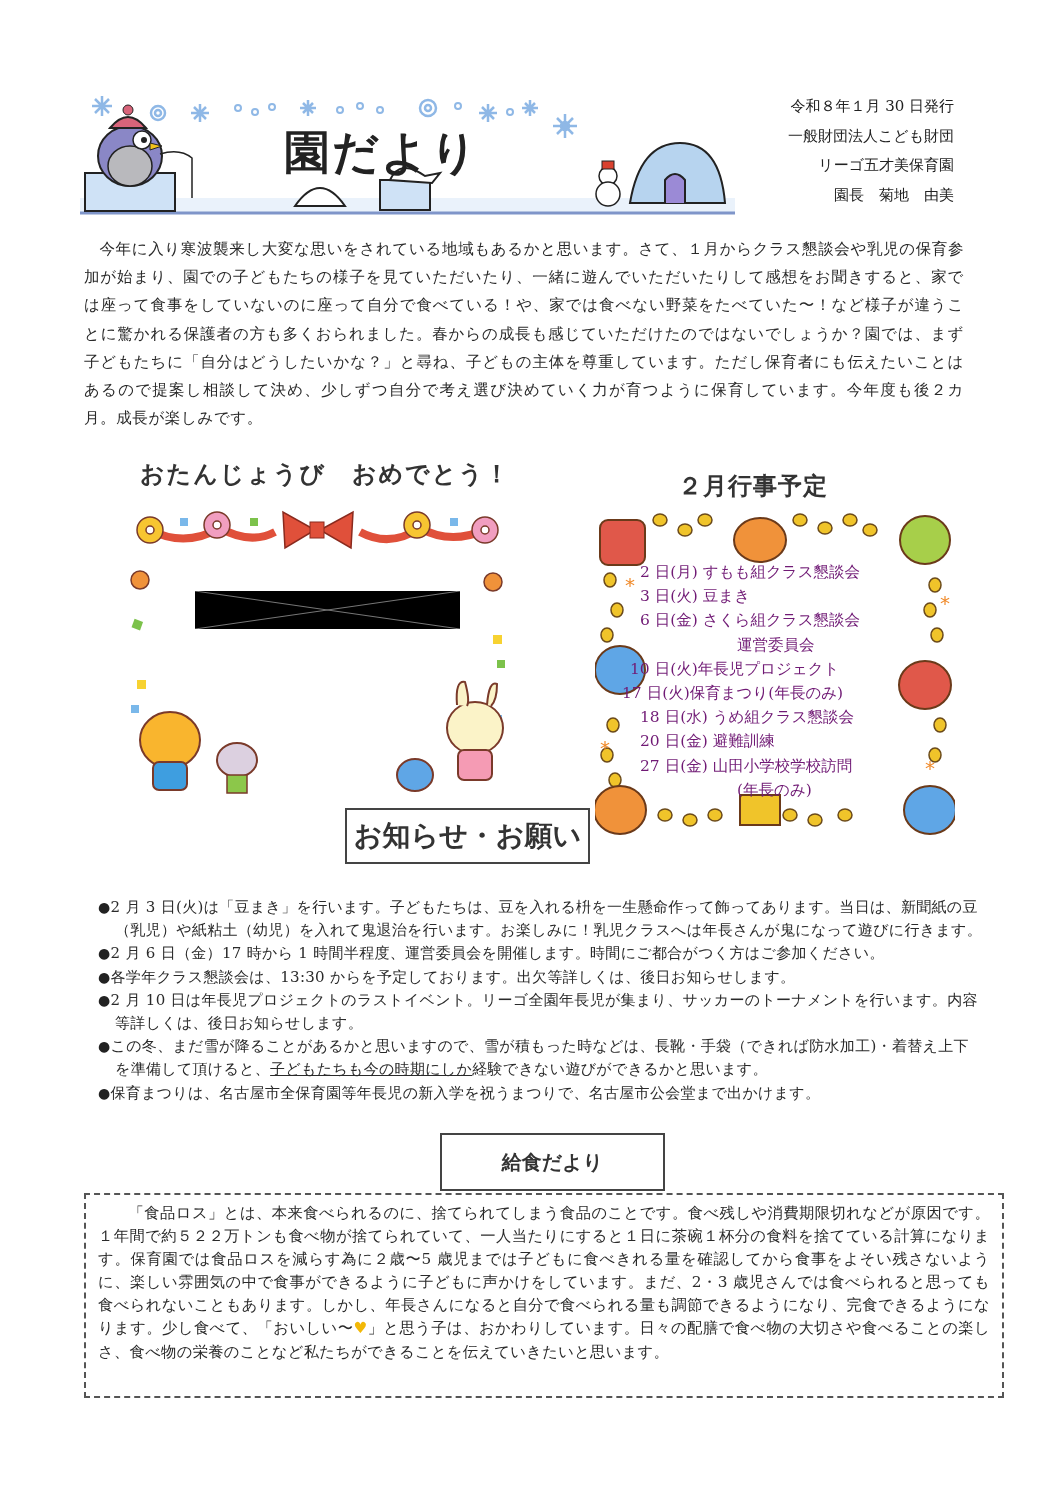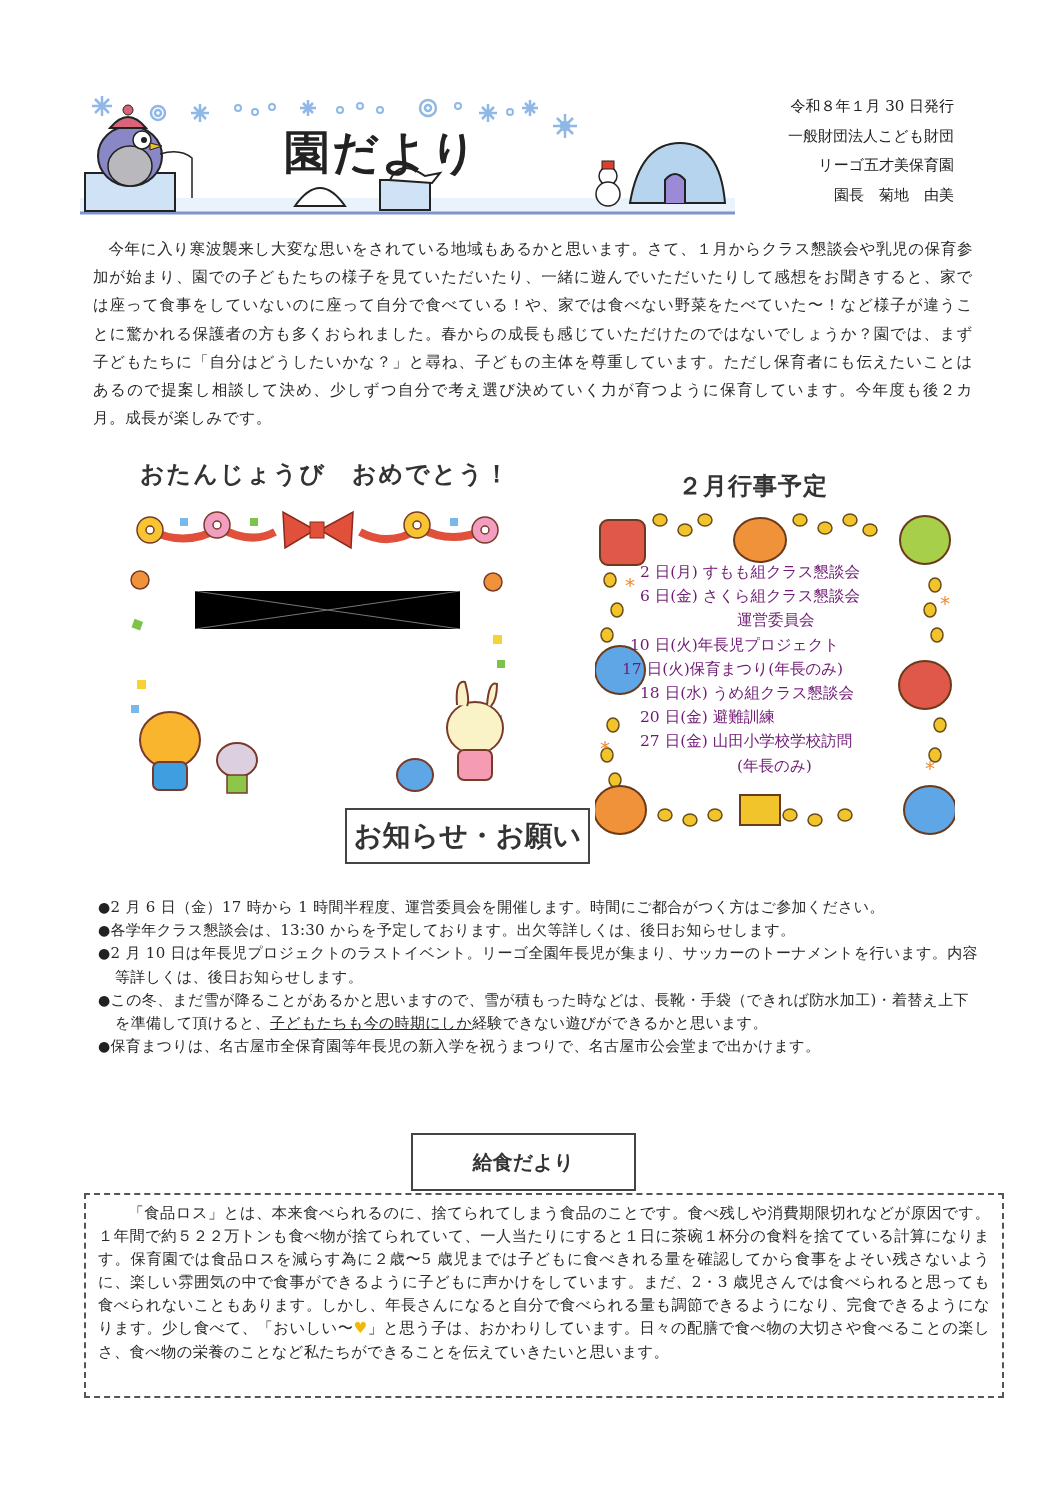--- a/index.html
+++ b/index.html
@@ -10,21 +10,21 @@
   
   .banner { left: 80px; top: 88px; width: 655px; height: 135px; }
   .banner svg { width: 100%; height: 100%; display: block; }
   .banner-title { left: 268px; top: 122px; font-family: "DejaVu Sans", sans-serif;
       font-weight: bold; font-size: 46px; color: #222; letter-spacing: 2px; margin-left: 16px; }
 
   .issuer { right: 104px; top: 92px; text-align: right; font-size: 15px; line-height: 29.5px; color: #222; }
   .issuer div { white-space: nowrap; }
 
   .intro { left: 84px; top: 235px; width: 880px; font-size: 15.5px; line-height: 28.2px;
-           text-indent: 1em; letter-spacing: 0.6px; text-align: justify; margin-left: 9px; }
+           text-indent: 1em; letter-spacing: 0.6px; text-align: justify; }
 
   .bd-title { left: 140px; top: 458px; font-family: "DejaVu Sans", sans-serif; font-weight: bold;
               font-size: 24px; color: #333; letter-spacing: 2px; white-space: pre; }
   .bd-frame { left: 125px; top: 500px; width: 385px; height: 305px; }
   .redact { left: 195px; top: 591px; width: 265px; height: 38px; background: #000; }
   .redact svg { width: 100%; height: 100%; display: block; }
 
   .ev-title { left: 678px; top: 470px; font-family: "DejaVu Sans", sans-serif; font-weight: bold;
               font-size: 24px; color: #333; letter-spacing: 1px; }
   .ev-frame { left: 595px; top: 510px; width: 360px; height: 330px; }
@@ -34,21 +34,21 @@
 
   .notice-head { left: 345px; top: 808px; width: 245px; height: 56px; border: 2px solid #444;
       font-family: "DejaVu Sans", sans-serif; font-weight: bold; font-size: 28px; color:#333;
       display:flex; align-items:center; justify-content:center; box-sizing:border-box; }
 
   .notices { left: 98px; top: 896px; width: 885px; font-size: 15px; line-height: 23.2px; letter-spacing: 0.3px; }
   .notices .item { padding-left: 17px; text-indent: -17px; }
   .notices .bullet { color: #222; font-family: "DejaVu Sans", sans-serif; font-size: 14px; }
   .u { text-decoration: underline; }
 
-  .lunch-head { left: 411px; top: 1133px; width: 225px; height: 58px; border: 2px solid #444;
+  .lunch-head { left: 440px; top: 1133px; width: 225px; height: 58px; border: 2px solid #444;
       font-family: "DejaVu Sans", sans-serif; font-weight: bold; font-size: 20px; color:#333; background:#fff;
       display:flex; align-items:center; justify-content:center; box-sizing:border-box; z-index: 3; }
   .lunch-box { left: 84px; top: 1193px; width: 920px; height: 205px; border: 2px dashed #555;
       box-sizing: border-box; padding: 7px 12px 0 12px; }
   .lunch-text { font-size: 15.3px; line-height: 23.1px; text-indent: 2em; letter-spacing: 0.3px; text-align: justify; }
   .heart { color: #f2b807; }
 </style>
 </head>
 <body>
 
@@ -224,32 +224,34 @@
     <g fill="#f08a2a" font-family="DejaVu Sans, sans-serif" font-size="20">
       <text x="30" y="82">*</text>
         <text x="345" y="100">*</text>
         <text x="5" y="245">*</text>
         <text x="330" y="265">*</text>
     </g>
   </svg>
 </div>
 <div class="abs events">
   <div class="row"><span>2 日(月)</span>&nbsp;<span>すもも組クラス懇談会</span></div>
+  <div class="row"><span>3 日(火)</span>&nbsp;<span>豆まき</span></div>
   <div class="row"><span>6 日(金)</span>&nbsp;<span>さくら組クラス懇談会</span></div>
   <div class="row cont">運営委員会</div>
   <div class="row" style="margin-left:-10px"><span>10 日(火)</span><span>年長児プロジェクト</span></div>
   <div class="row" style="margin-left:-18px"><span>17 日(火)</span><span>保育まつり(年長のみ)</span></div>
   <div class="row"><span>18 日(水)</span>&nbsp;<span>うめ組クラス懇談会</span></div>
   <div class="row"><span>20 日(金)</span>&nbsp;<span>避難訓練</span></div>
   <div class="row"><span>27 日(金)</span>&nbsp;<span>山田小学校学校訪問</span></div>
   <div class="row cont">(年長のみ)</div>
 </div>
 
 <div class="abs notice-head">お知らせ・お願い</div>
 <div class="abs notices">
+  <div class="item"><span class="bullet">●</span><span>2 月 3 日(火)は「豆まき」を行います。子どもたちは、豆を入れる枡を一生懸命作って飾ってあります。当日は、新聞紙の豆（乳児）や紙粘土（幼児）を入れて鬼退治を行います。お楽しみに！乳児クラスへは年長さんが鬼になって遊びに行きます。</span></div>
   <div class="item"><span class="bullet">●</span><span>2 月 6 日（金）17 時から 1 時間半程度、運営委員会を開催します。時間にご都合がつく方はご参加ください。</span></div>
   <div class="item"><span class="bullet">●</span><b style="font-weight:400">各学年クラス懇談会は、13:30 からを予定しております。出欠等詳しくは、後日お知らせします。</b></div>
   <div class="item"><span class="bullet">●</span><span>2 月 10 日は年長児プロジェクトのラストイベント。リーゴ全園年長児が集まり、サッカーのトーナメントを行います。内容等詳しくは、後日お知らせします。</span></div>
   <div class="item"><span class="bullet">●</span><span>この冬、まだ雪が降ることがあるかと思いますので、雪が積もった時などは、長靴・手袋（できれば防水加工)・着替え上下を準備して頂けると、</span><span class="u">子どもたちも今の時期にしか</span><span>経験できない遊びができるかと思います。</span></div>
   <div class="item"><span class="bullet">●</span><span>保育まつりは、名古屋市全保育園等年長児の新入学を祝うまつりで、名古屋市公会堂まで出かけます。</span></div>
 </div>
 
 <div class="abs lunch-head">給食だより</div>
 <div class="abs lunch-box">
   <div class="lunch-text"><span>「食品ロス」とは、本来食べられるのに、捨てられてしまう食品のことです。食べ残しや消費期限切れなどが原因です。１年間で約５２２万トンも食べ物が捨てられていて、一人当たりにすると１日に茶碗１杯分の食料を捨てている計算になります。保育園では食品ロスを減らす為に２歳〜5 歳児までは子どもに食べきれる量を確認してから食事をよそい残さないように、楽しい雰囲気の中で食事ができるように子どもに声かけをしています。まだ、2・3 歳児さんでは食べられると思っても食べられないこともあります。しかし、年長さんになると自分で食べられる量も調節できるようになり、完食できるようになります。少し食べて、「おいしい〜</span><span class="heart">♥</span><span>」と思う子は、おかわりしています。日々の配膳で食べ物の大切さや食べることの楽しさ、食べ物の栄養のことなど私たちができることを伝えていきたいと思います。</span></div>

